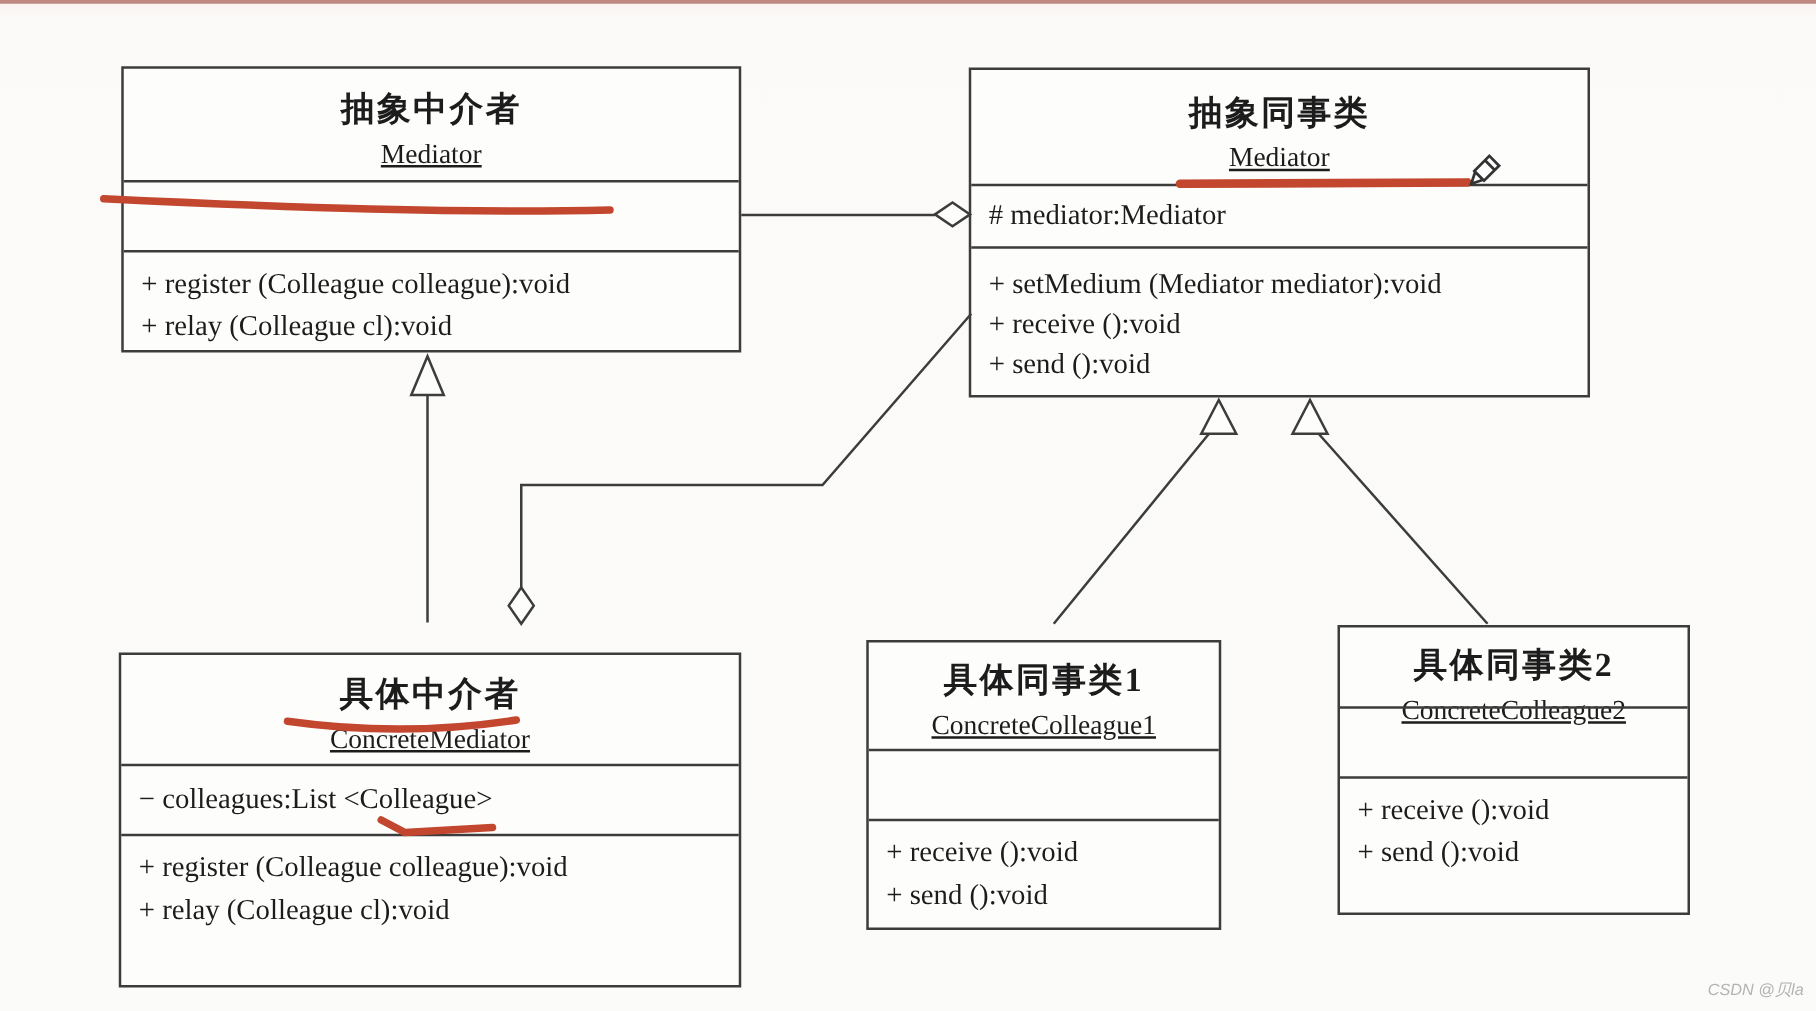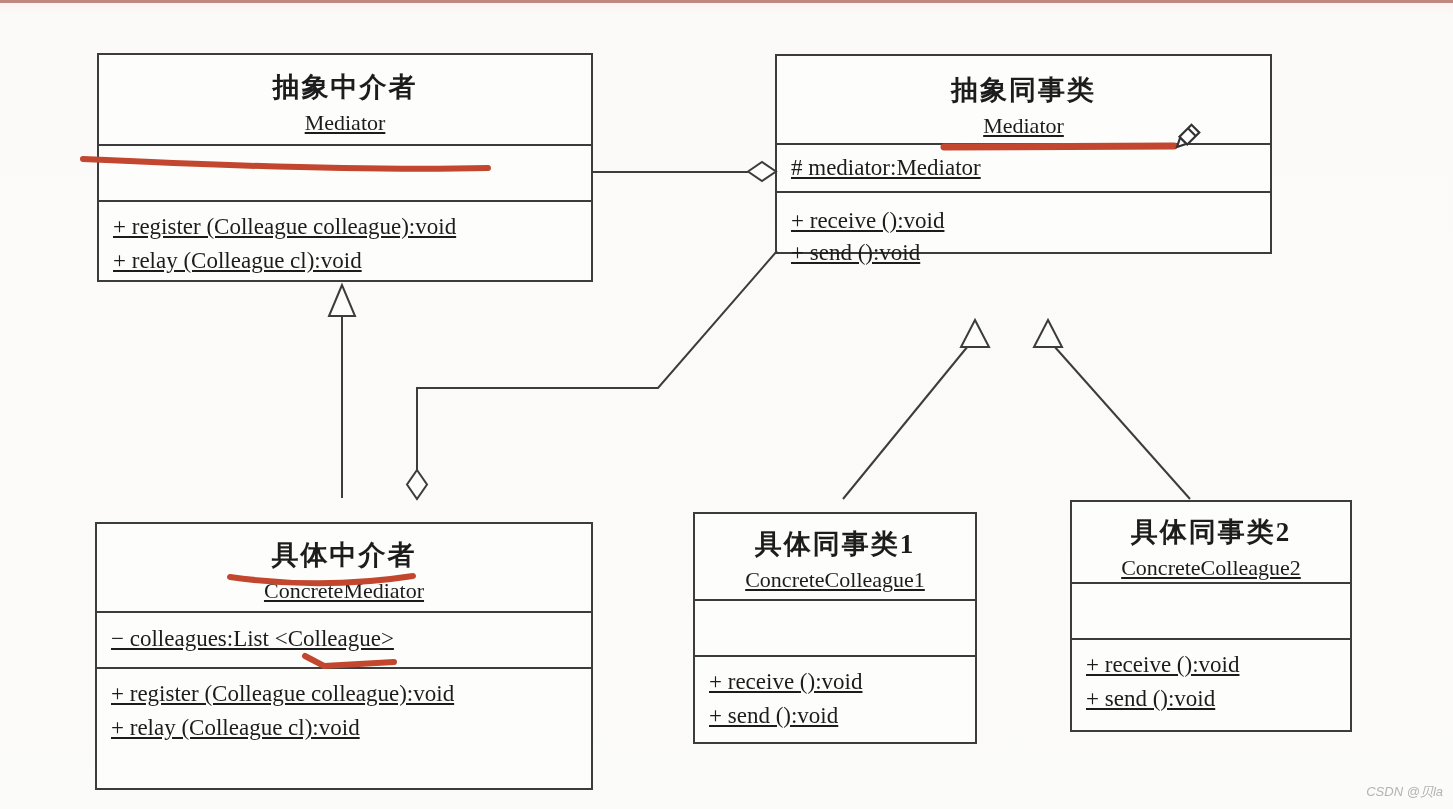--- a/index.html
+++ b/index.html
@@ -16,21 +16,21 @@
     background:#8e2f27;opacity:.55;
   }
   .uml-box{
     position:absolute;
     box-sizing:border-box;
     border:2px solid #3c3c3c;
     background:#fdfdfc;
     display:flex;flex-direction:column;
   }
   .sec{box-sizing:border-box;}
-  .sec + .sec{border-top:2px solid #3c3c3c;text-decoration:underline;}
+  .sec + .sec{border-top:2px solid #3c3c3c;}
   .sec.title{text-align:center;}
   .t-zh{font-size:27px;font-weight:600;letter-spacing:2px;line-height:38px;}
   .t-en{font-size:22px;line-height:34px;text-decoration:underline;}
   .attr-line,.m-line{
     font-size:23px;
     padding-left:14px;
     white-space:nowrap;
   }
   .overlay{
     position:absolute;left:0;top:0;
@@ -54,29 +54,30 @@
       <div class="t-zh">抽象中介者</div>
       <div class="t-en">Mediator</div>
     </div>
     <div class="sec" style="height:56px"></div>
     <div class="sec" style="flex:1;padding-top:8px">
       <div class="m-line" style="line-height:34px">+ register (Colleague colleague):void</div>
       <div class="m-line" style="line-height:34px">+ relay (Colleague cl):void</div>
     </div>
   </div>
 
-  <div class="uml-box" style="left:775px;top:54px;width:497px;height:200px">
+  <div class="uml-box" style="left:775px;top:54px;width:497px;height:264px">
     <div class="sec title" style="height:91px;padding-top:15px">
       <div class="t-zh">抽象同事类</div>
       <div class="t-en">Mediator</div>
     </div>
     <div class="sec" style="height:50px">
       <div class="attr-line" style="line-height:46px"># mediator:Mediator</div>
     </div>
     <div class="sec" style="flex:1;padding-top:12px">
+      <div class="m-line" style="line-height:32px">+ setMedium (Mediator mediator):void</div>
       <div class="m-line" style="line-height:32px">+ receive ():void</div>
       <div class="m-line" style="line-height:32px">+ send ():void</div>
     </div>
   </div>
 
   <div class="uml-box" style="left:95px;top:522px;width:498px;height:268px">
     <div class="sec title" style="height:87px;padding-top:12px">
       <div class="t-zh">具体中介者</div>
       <div class="t-en">ConcreteMediator</div>
     </div>
@@ -95,21 +96,21 @@
       <div class="t-en">ConcreteColleague1</div>
     </div>
     <div class="sec" style="height:56px"></div>
     <div class="sec" style="flex:1;padding-top:8px">
       <div class="m-line" style="line-height:34px">+ receive ():void</div>
       <div class="m-line" style="line-height:34px">+ send ():void</div>
     </div>
   </div>
 
   <div class="uml-box" style="left:1070px;top:500px;width:282px;height:232px">
-    <div class="sec title" style="height:80px;padding-top:11px">
+    <div class="sec title" style="height:63px;padding-top:11px">
       <div class="t-zh">具体同事类2</div>
       <div class="t-en">ConcreteColleague2</div>
     </div>
     <div class="sec" style="height:56px"></div>
     <div class="sec" style="flex:1;padding-top:8px">
       <div class="m-line" style="line-height:34px">+ receive ():void</div>
       <div class="m-line" style="line-height:34px">+ send ():void</div>
     </div>
   </div>
 

